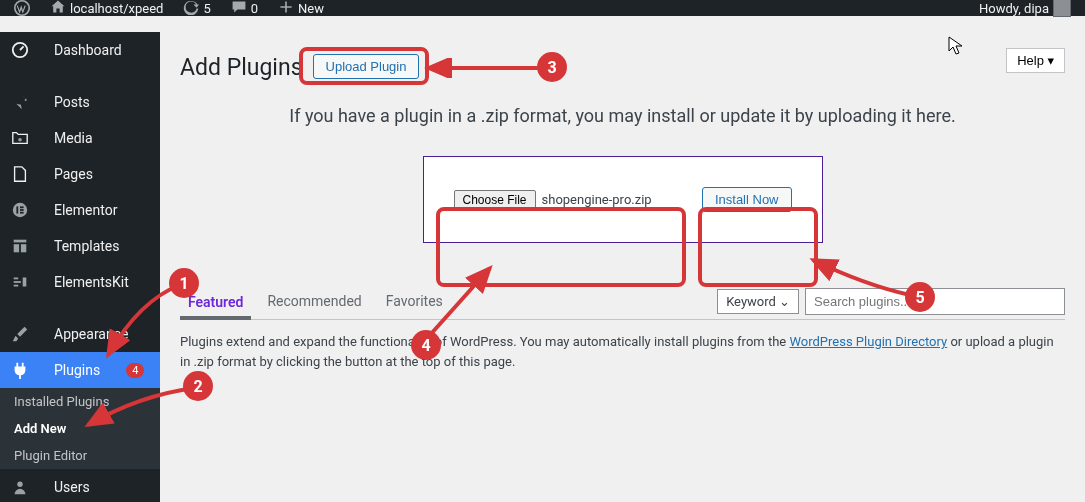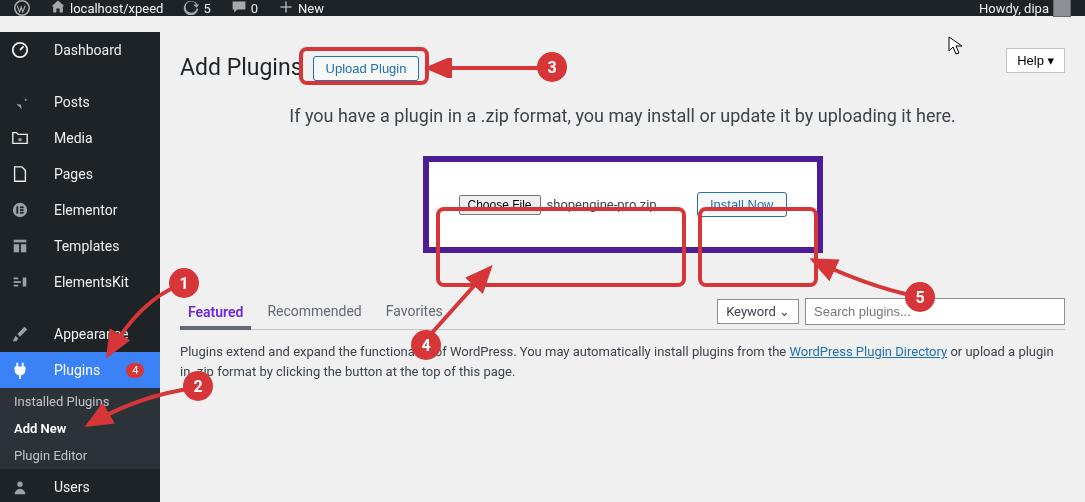--- a/index.html
+++ b/index.html
@@ -21,27 +21,27 @@
     .menu-icon svg { width: 18px; height: 18px; fill: rgba(240,246,252,0.6); }
     .menu-item.current .menu-icon svg { fill: #fff; }
     .badge { background: #d63638; color: #fff; border-radius: 9px; font-size: 11px; padding: 1px 6px; margin-left: 2px; }
     .submenu { background: #2c3338; }
     .submenu-item { padding: 6px 12px 6px 14px; font-size: 13px; color: #c3c4c7; cursor: pointer; }
     .submenu-item.current { color: #fff; font-weight: 600; }
 
     
     .content { position: absolute; top: 32px; left: 160px; right: 0; bottom: 0; padding: 0; }
     .content-inner { padding: 10px 20px 20px; }
-    .page-head { display: flex; align-items: flex-end; gap: 10px; margin: 12px 0 24px; }
+    .page-head { display: flex; align-items: flex-start; gap: 10px; margin: 12px 0 24px; }
     .page-title { font-size: 23px; font-weight: 400; color: #1d2327; }
     .btn-secondary { background: #f6f7f7; border: 1px solid #2271b1; color: #2271b1; padding: 4px 12px; border-radius: 3px; cursor: pointer; font-size: 13px; }
     .help-btn { position: absolute; top: 16px; right: 20px; border: 1px solid #c3c4c7; background: #fff; padding: 4px 10px; font-size: 13px; cursor: pointer; }
 
     .upload-hint { text-align: center; font-size: 18px; color: #3c434a; margin-bottom: 30px; }
-    .upload-box { width: 400px; margin: 0 auto 40px; border: 6px solid #4c1d95; background: #fff; padding: 30px; display: flex; align-items: center; justify-content: space-between; gap: 20px; }
+    .upload-box { width: 400px; margin: 0 auto 40px; border: 1px solid #4c1d95; background: #fff; padding: 30px; display: flex; align-items: center; justify-content: space-between; gap: 20px; }
     .file-side { display: flex; align-items: center; gap: 6px; }
     .choose-file { border: 1px solid #767676; background: #efefef; padding: 2px 8px; font-size: 12px; cursor: pointer; border-radius:2px; }
     .filename { font-size: 13px; }
     .install-now { border: 1px solid #2271b1; color: #2271b1; background: #f6f7f7; padding: 4px 12px; border-radius: 3px; cursor: pointer; font-size: 13px; }
 
     .tabs-row { display: flex; align-items: center; border-bottom: 1px solid #c3c4c7; gap: 8px; margin-bottom: 12px; }
     .tab { padding: 10px 8px; font-size: 14px; color: #646970; cursor: pointer; }
     .tab.active { color: #6d28d9; border-bottom: 4px solid #646970; font-weight: 600; margin-bottom:-1px; padding-bottom:6px; }
     .search-group { margin-left: auto; display: flex; gap: 6px; align-items: center; }
     .select-keyword { border: 1px solid #8c8f94; padding: 4px 8px; font-size: 13px; background: #fff; }

